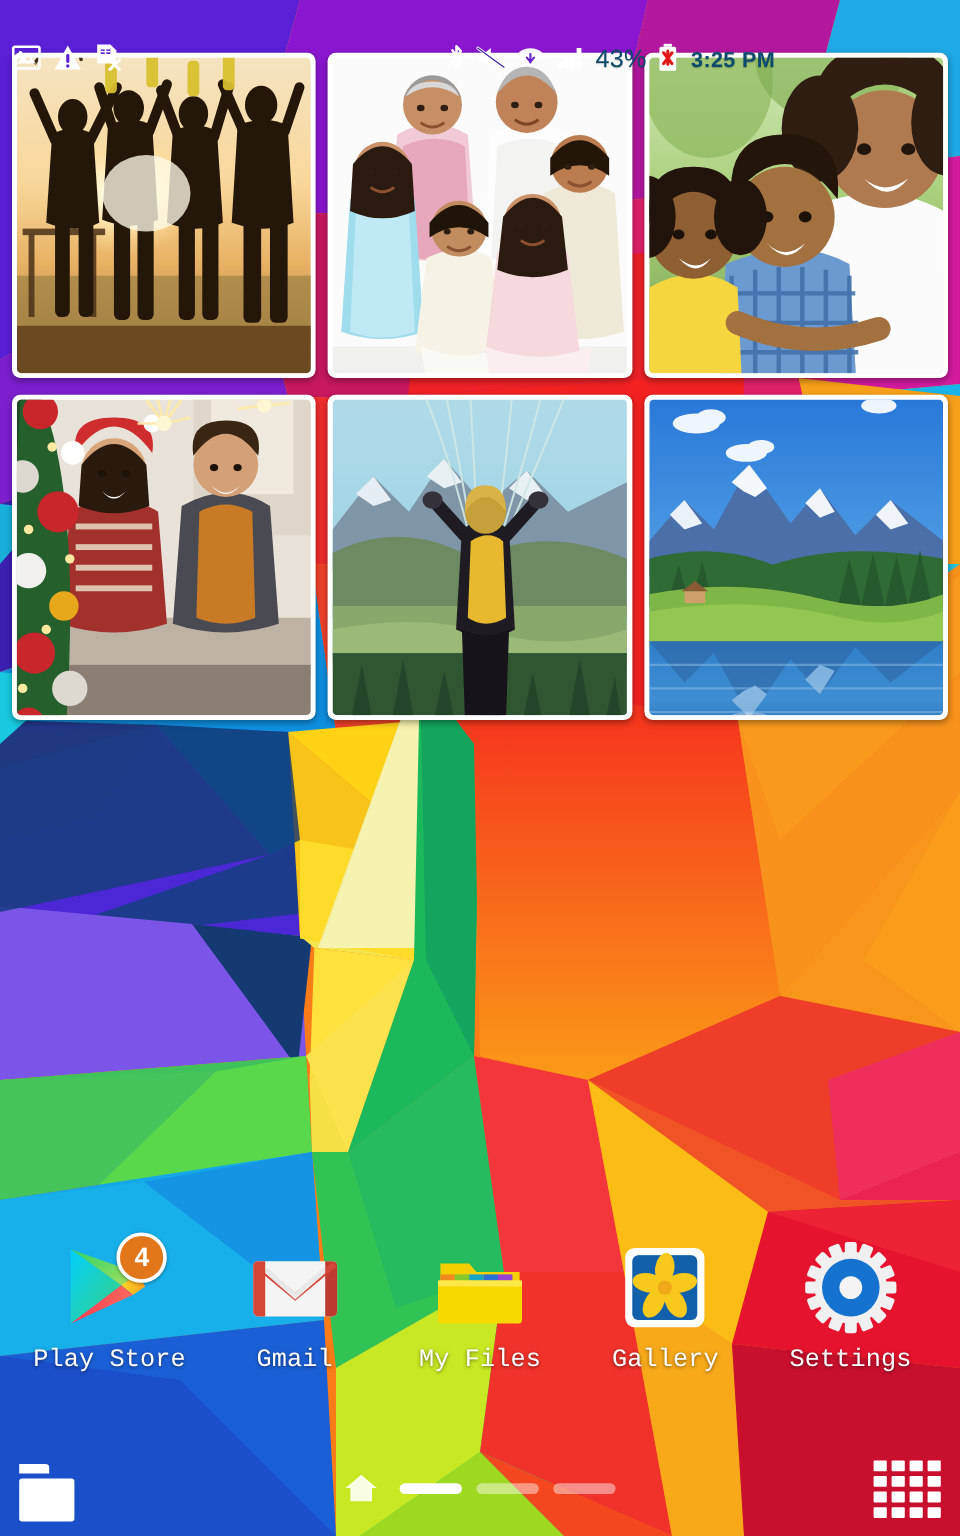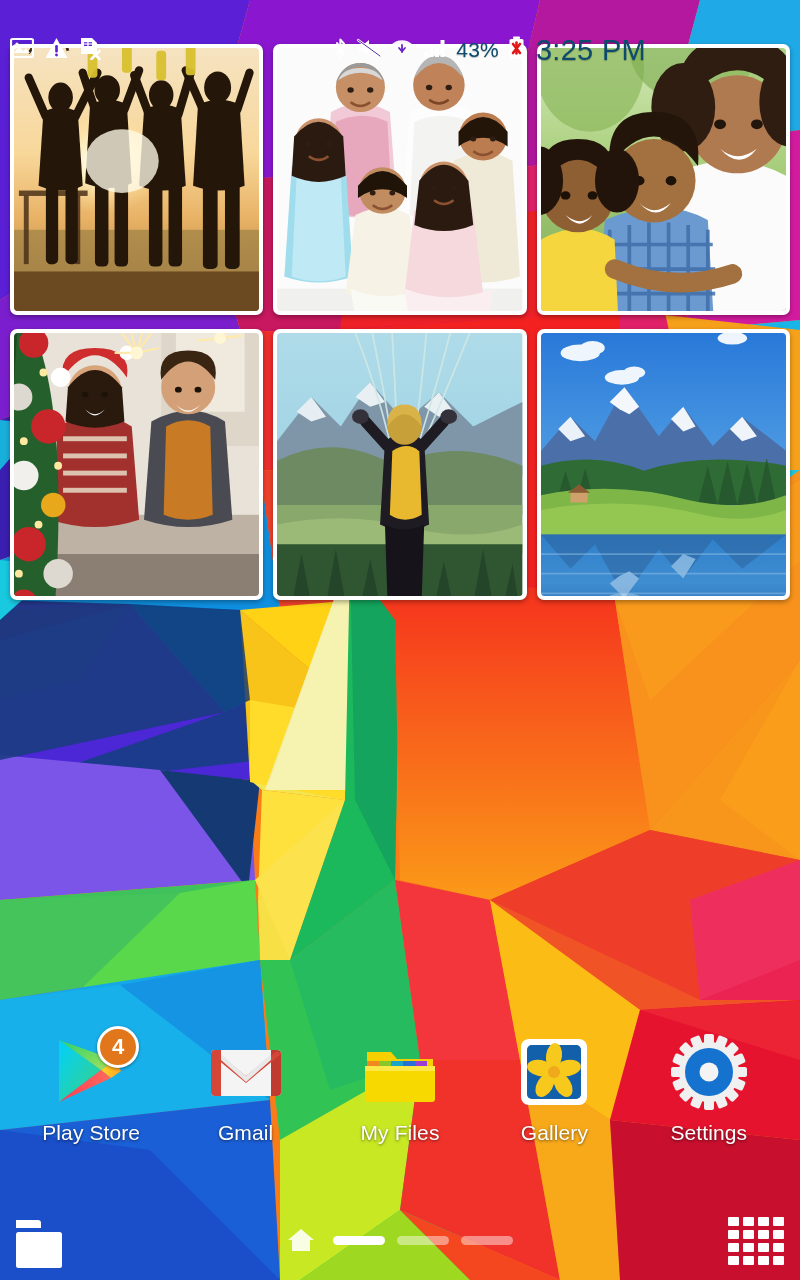--- a/index.html
+++ b/index.html
@@ -24,21 +24,21 @@
     margin-top:31px;
   }
   #status-left { display:flex; align-items:center; gap:11px; }
   #status-right { margin-left:auto; display:flex; align-items:center; gap:9px; }
   .sicon { display:block; }
   #battery-pct {
     font-size:21px; letter-spacing:.2px; font-weight:400;
     text-shadow:0 1px 1px rgba(0,0,0,.25);
   }
   #clock {
-    font-size:29px; letter-spacing:.3px; font-weight:400;
+    font-size:18px; letter-spacing:.3px; font-weight:700;
     text-shadow:0 1px 1px rgba(0,0,0,.25);
     margin-left:2px;
   }
 
   
   #photo-widget {
     position:absolute; top:44px; left:10px;
     width:780px; height:556px;
     z-index:20;
     display:grid;
@@ -75,20 +75,21 @@
     gap:7px;
     position:relative;
   }
   .app-icon { width:84px; height:84px; position:relative; }
   .app-icon svg { display:block; width:100%; height:100%; }
   .app-label {
     font-size:21px; color:#fff; font-weight:400;
     text-shadow:0 1px 3px rgba(0,0,0,.55);
     white-space:nowrap;
     letter-spacing:.1px;
+    font-family:Liberation Mono, monospace;
   }
   .badge {
     position:absolute; top:-4px; right:-6px;
     width:42px; height:42px; border-radius:50%;
     background:#e2761b;
     border:3px solid #fff;
     display:flex; align-items:center; justify-content:center;
     color:#fff; font-size:22px; font-weight:700;
     box-shadow:0 1px 3px rgba(0,0,0,.4);
   }

